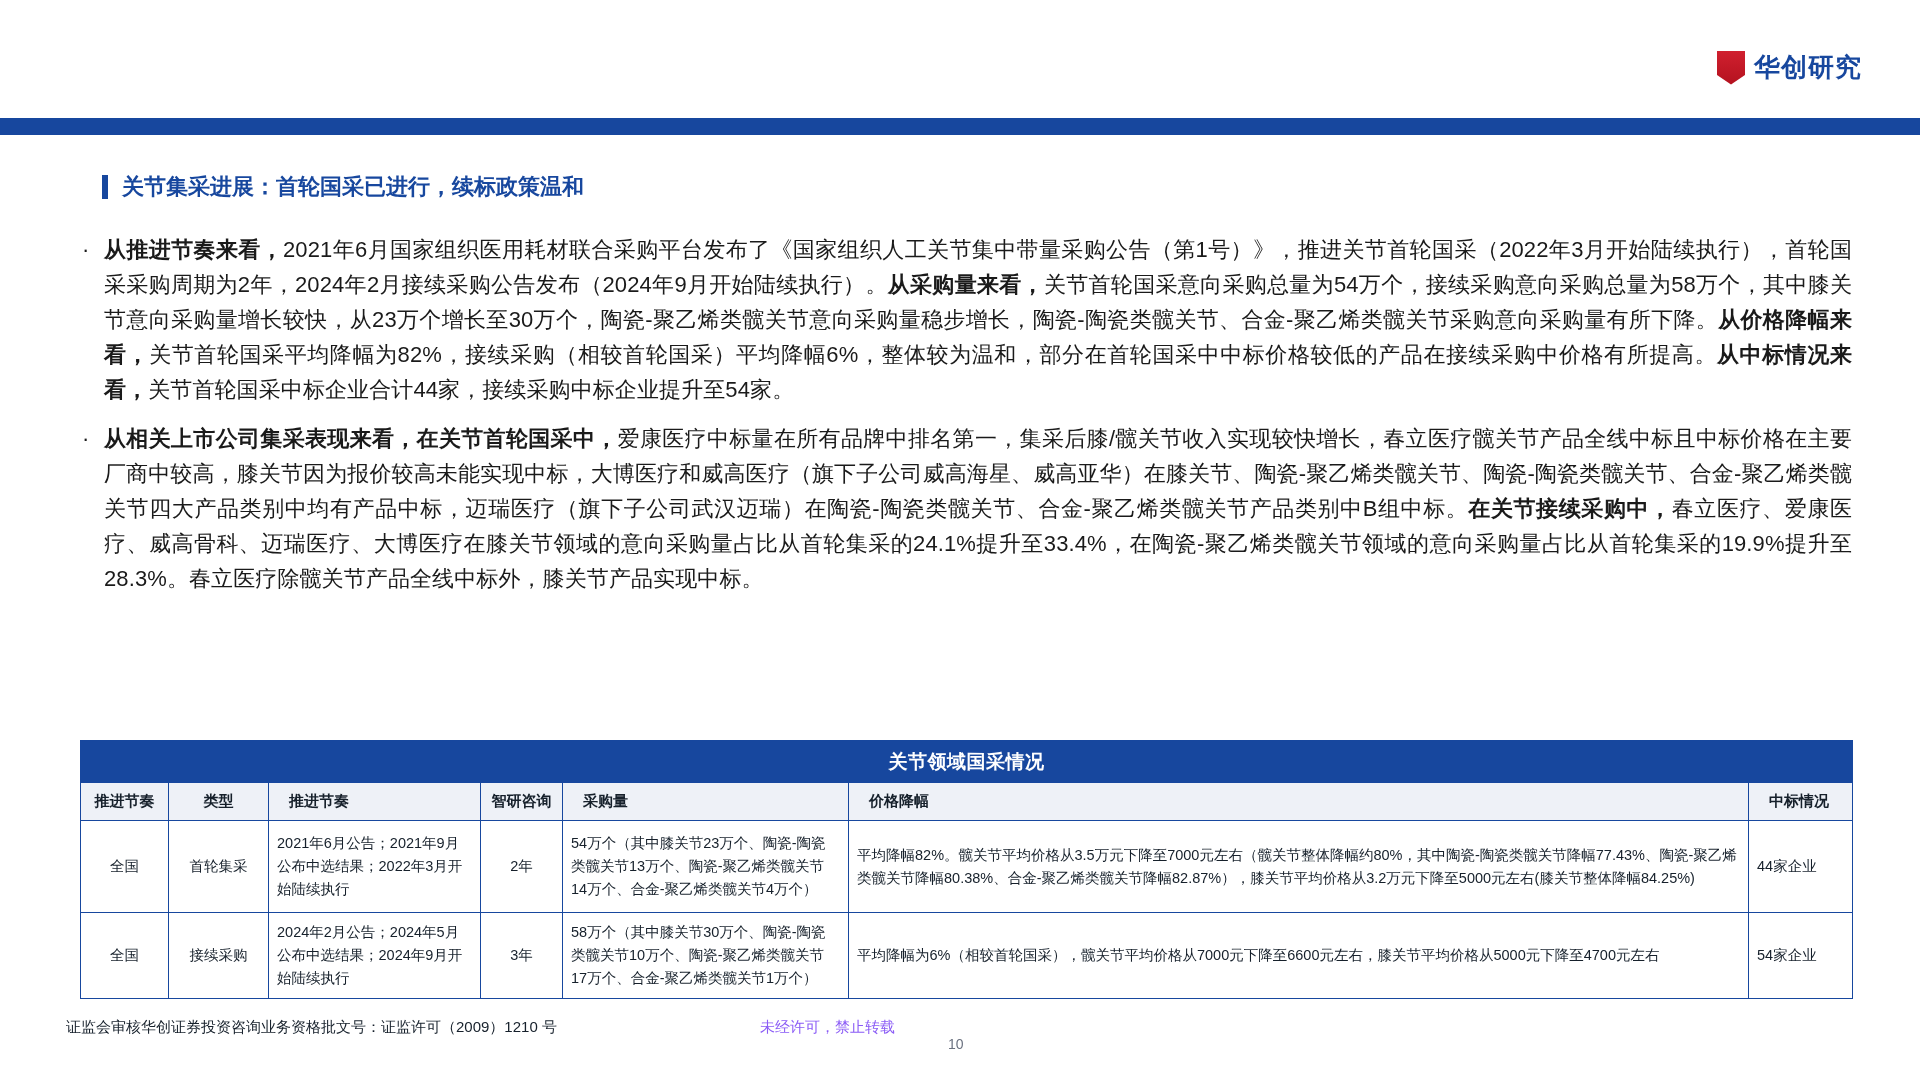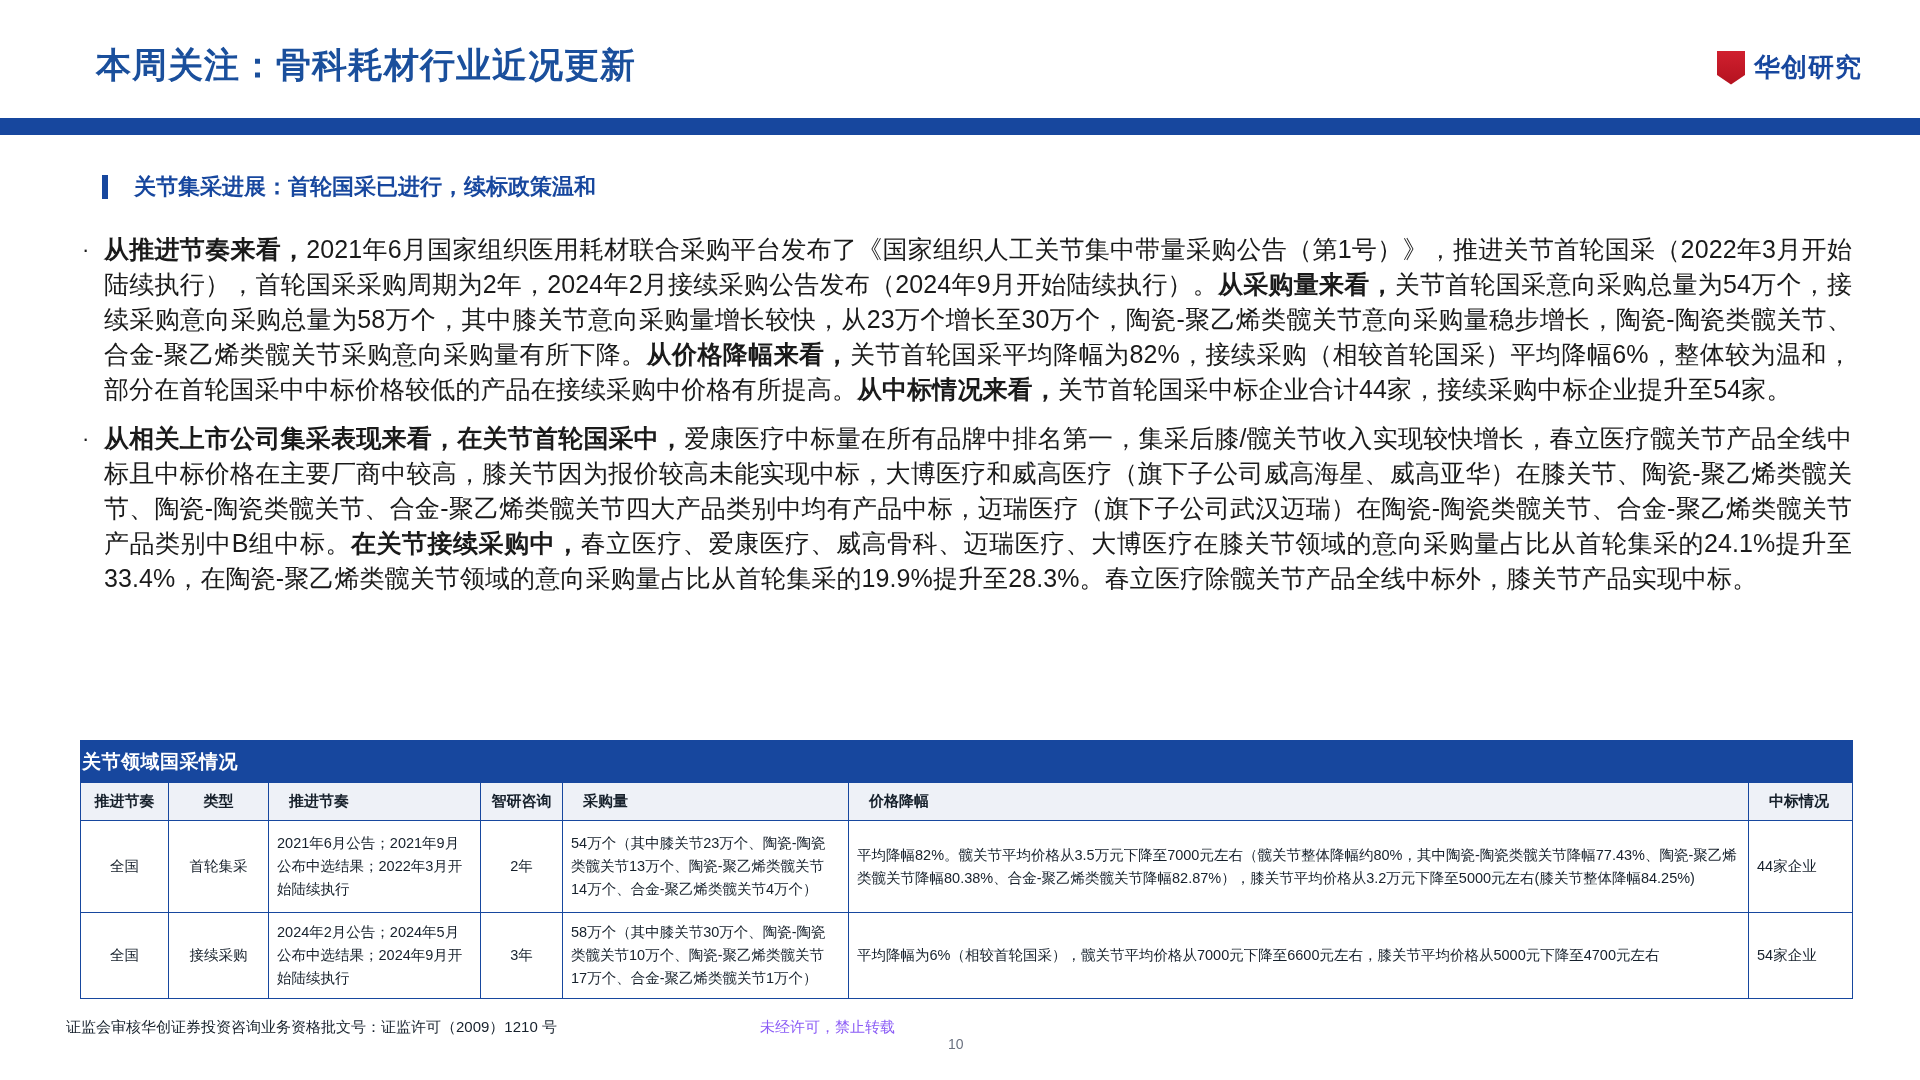--- a/index.html
+++ b/index.html
@@ -61,21 +61,21 @@
     letter-spacing: 1px;
   }
 
   
   .section-head {
     position: absolute;
     left: 96px;
     top: 172px;
     display: flex;
     align-items: center;
-    gap: 26px;
+    gap: 14px;
     padding-left: 6px;
   }
   .section-bar {
     width: 6px;
     height: 24px;
     background: #17479e;
   }
   .section-title {
     font-size: 22px;
     font-weight: bold;
@@ -97,21 +97,21 @@
   }
   .bullet {
     flex: 0 0 22px;
     font-size: 22px;
     line-height: 35px;
     color: #1a1a1a;
     text-align: left;
   }
   .para-text {
     flex: 1;
-    font-size: 25px;
+    font-size: 22px;
     line-height: 35px;
     color: #1a1a1a;
     text-align: justify;
     letter-spacing: 0.1px;
   }
   .para-text b { font-weight: bold; }
 
   
   .table-wrap {
     position: absolute;
@@ -126,20 +126,21 @@
   }
   table.nat td, table.nat th {
     border: 1px solid #17479e;
     vertical-align: middle;
   }
   .tbl-title {
     background: #17479e;
     color: #ffffff;
     font-size: 19px;
     font-weight: bold;
+    text-align: center;
     height: 42px;
     letter-spacing: 0.5px;
     margin-left: 26px;
   }
   .tbl-head td {
     background: #eef1f7;
     color: #16202b;
     font-size: 15px;
     font-weight: bold;
     height: 38px;
@@ -197,21 +198,20 @@
     width: 900px;
     font-size: 14.5px;
     line-height: 23px;
     color: #16202b;
   }
 </style>
 </head>
 <body>
 
 <div class="header">
-  <div class="header-title">本周关注：骨科耗材行业近况更新</div>
   <div class="logo">
     <div class="logo-mark"></div>
     <div class="logo-text">华创研究</div>
   </div>
   <div class="header-bar"></div>
 </div>
 
 <div class="section-head">
   <div class="section-bar"></div>
   <div class="section-title">关节集采进展：首轮国采已进行，续标政策温和</div>

